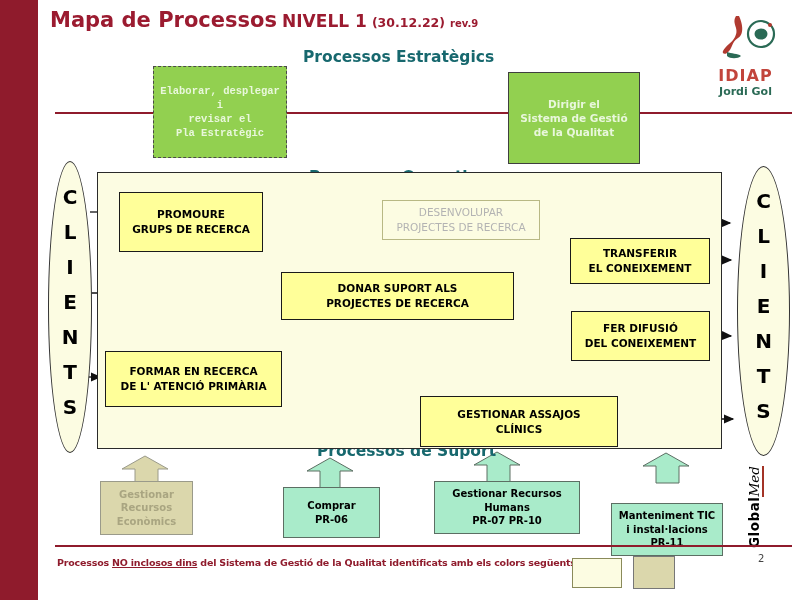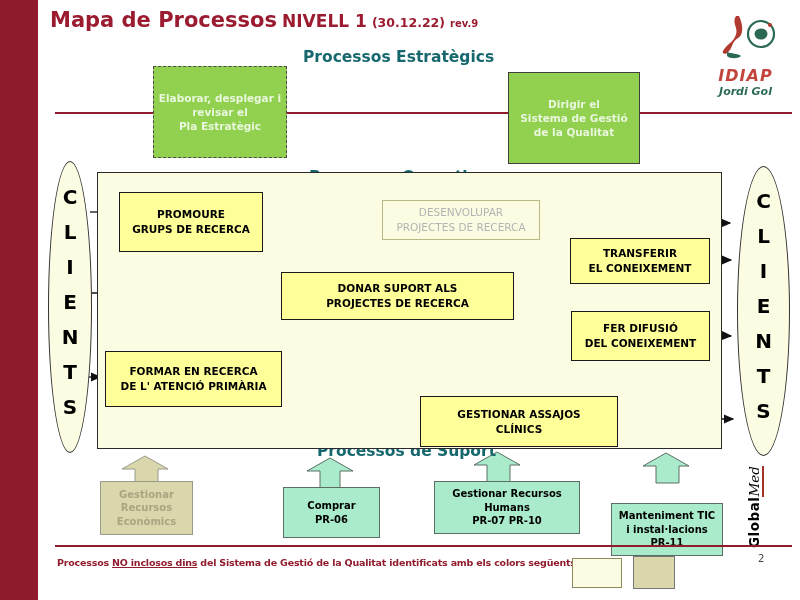--- a/index.html
+++ b/index.html
@@ -13,21 +13,21 @@
   .title{left:50px;top:8px;color:var(--title-red,#9b1b30);white-space:nowrap;}
   .title .t1{font-size:21px;font-weight:bold;}
   .title .t2{font-size:17px;font-weight:bold;}
   .title .t3{font-size:12.5px;font-weight:bold;}
   .title .t4{font-size:10px;font-weight:bold;}
   .heading{color:var(--teal,#17686e);font-size:15.5px;font-weight:bold;white-space:nowrap;}
   .redline{height:2px;background:var(--dark-red,#8f1b2c);}
   .gbox{background:var(--green,#92d050);color:#e9f7dc;font-size:10.5px;font-weight:bold;
         display:flex;align-items:center;justify-content:center;text-align:center;
         white-space:pre-line;line-height:1.35;}
-  .gbox.dashed{border:1px dashed #4a4a4a;}
+  .gbox.dashed{border:1px dashed #4a4a4a;font-family:Liberation Mono, monospace;}
   .gbox.solid{border:1.5px solid #3f3f3f;}
   .container-rect{background:var(--ivory,#fcfce2);border:1.5px solid #2a2a2a;}
   .ellipse{background:var(--ivory,#fcfce2);border:1.3px solid #333;border-radius:50%;
            display:flex;align-items:center;justify-content:center;}
   .ellipse .vtext{writing-mode:vertical-lr;text-orientation:upright;font-weight:bold;
            font-size:20px;letter-spacing:11px;color:#000;line-height:1;}
   .ybox{background:var(--yellow,#ffff99);border:1.3px solid #1a1a1a;color:#000;
         font-size:10.5px;font-weight:bold;display:flex;align-items:center;justify-content:center;
         text-align:center;white-space:pre-line;line-height:1.4;}
   .ghostbox{background:var(--ivory,#fcfce2);border:1px solid #b8b884;color:#b3b3b3;
@@ -93,21 +93,21 @@
 
   <div class="abs leftbar"></div>
 
   <div class="abs title">
     <span class="t1">Mapa de Processos</span>
     <span class="t2">NIVELL 1</span>
     <span class="t3">(30.12.22)</span>
     <span class="t4">rev.9</span>
   </div>
 
-  <div class="abs" style="left:698px;top:12px;width:95px;height:82px;text-align:center;font-style:italic;">
+  <div class="abs" style="left:698px;top:12px;width:95px;height:82px;text-align:center;">
     <svg width="95" height="50" viewBox="0 0 95 50">
       <path d="M38,4 C33,12 42,16 37,25 C34,31 28,33 25,39 C24,41 26,43 29,41 C35,37 33,30 40,26 C47,22 44,10 41,4 Z" fill="#b03a30"></path>
       <path d="M29,40 C33,42 40,41 43,44 C40,47 32,47 29,44 Z" fill="#2a6a55"></path>
       <circle cx="63" cy="22" r="13" fill="none" stroke="#2a6a55" stroke-width="2.2"></circle>
       <ellipse cx="63" cy="22" rx="6.5" ry="5.5" fill="#2a6a55"></ellipse>
       <circle cx="72" cy="13" r="2" fill="#b03a30"></circle>
     </svg>
     <div class="idiap-text">IDIAP</div>
     <div class="idiap-sub">Jordi Gol</div>
   </div>

